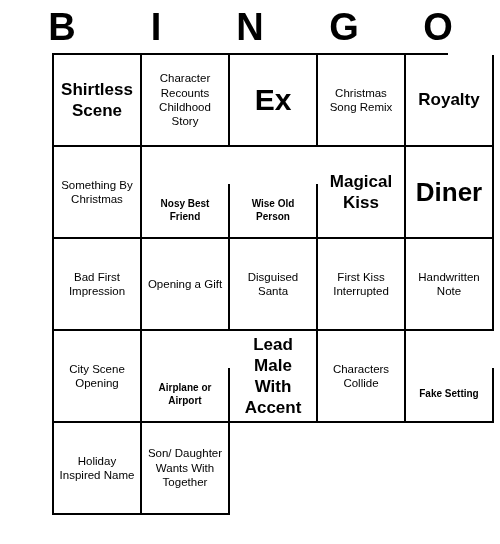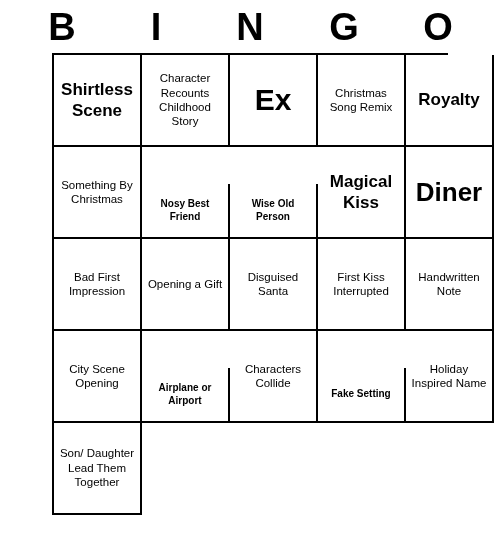--- a/index.html
+++ b/index.html
@@ -87,17 +87,18 @@
     <div class="bingo-cell medium-text">Wise Old Person</div>
     <div class="bingo-cell large-text">Magical Kiss</div>
     <div class="bingo-cell diner-text">Diner</div>
     <div class="bingo-cell normal">Bad First Impression</div>
     <div class="bingo-cell normal">Opening a Gift</div>
     <div class="bingo-cell normal">Disguised Santa</div>
     <div class="bingo-cell normal">First Kiss Interrupted</div>
     <div class="bingo-cell normal">Handwritten Note</div>
     <div class="bingo-cell normal">City Scene Opening</div>
     <div class="bingo-cell medium-text">Airplane or Airport</div>
+    <div class="bingo-cell large-text">Lead Male With Accent</div>
     <div class="bingo-cell normal">Characters Collide</div>
     <div class="bingo-cell medium-text">Fake Setting</div>
     <div class="bingo-cell normal">Holiday Inspired Name</div>
-    <div class="bingo-cell normal">Son/ Daughter Lead Them Together</div>
+    <div class="bingo-cell normal">Son/ Daughter Wants With Together</div>
   </div>
 
 </body></html>

